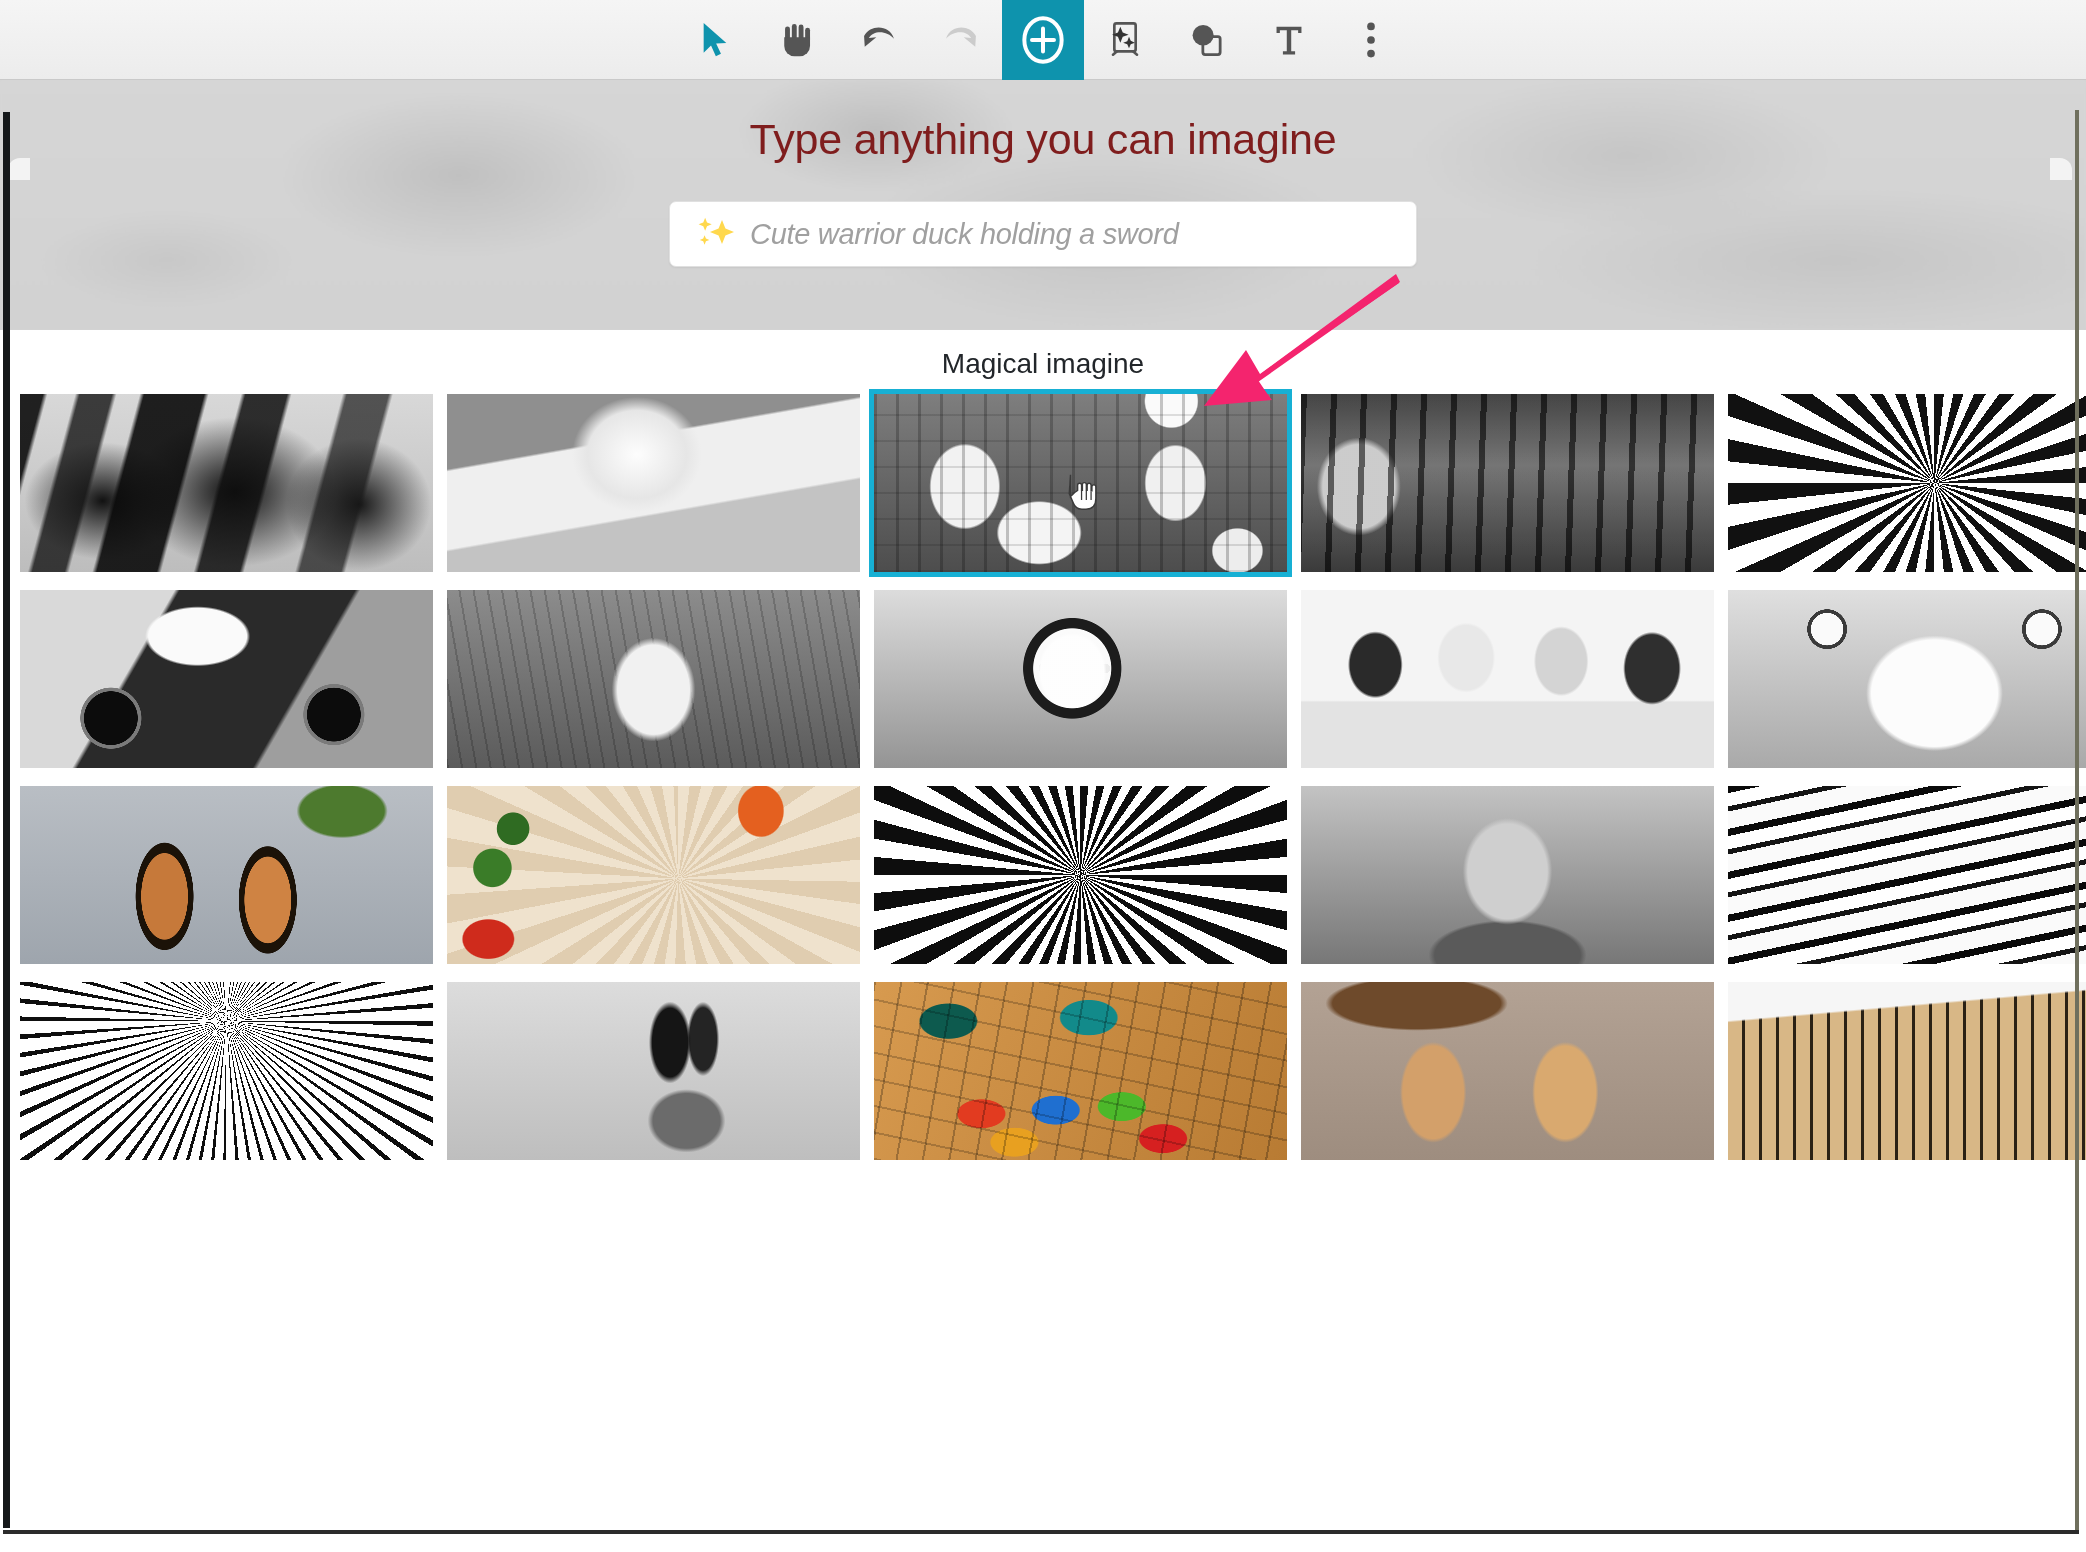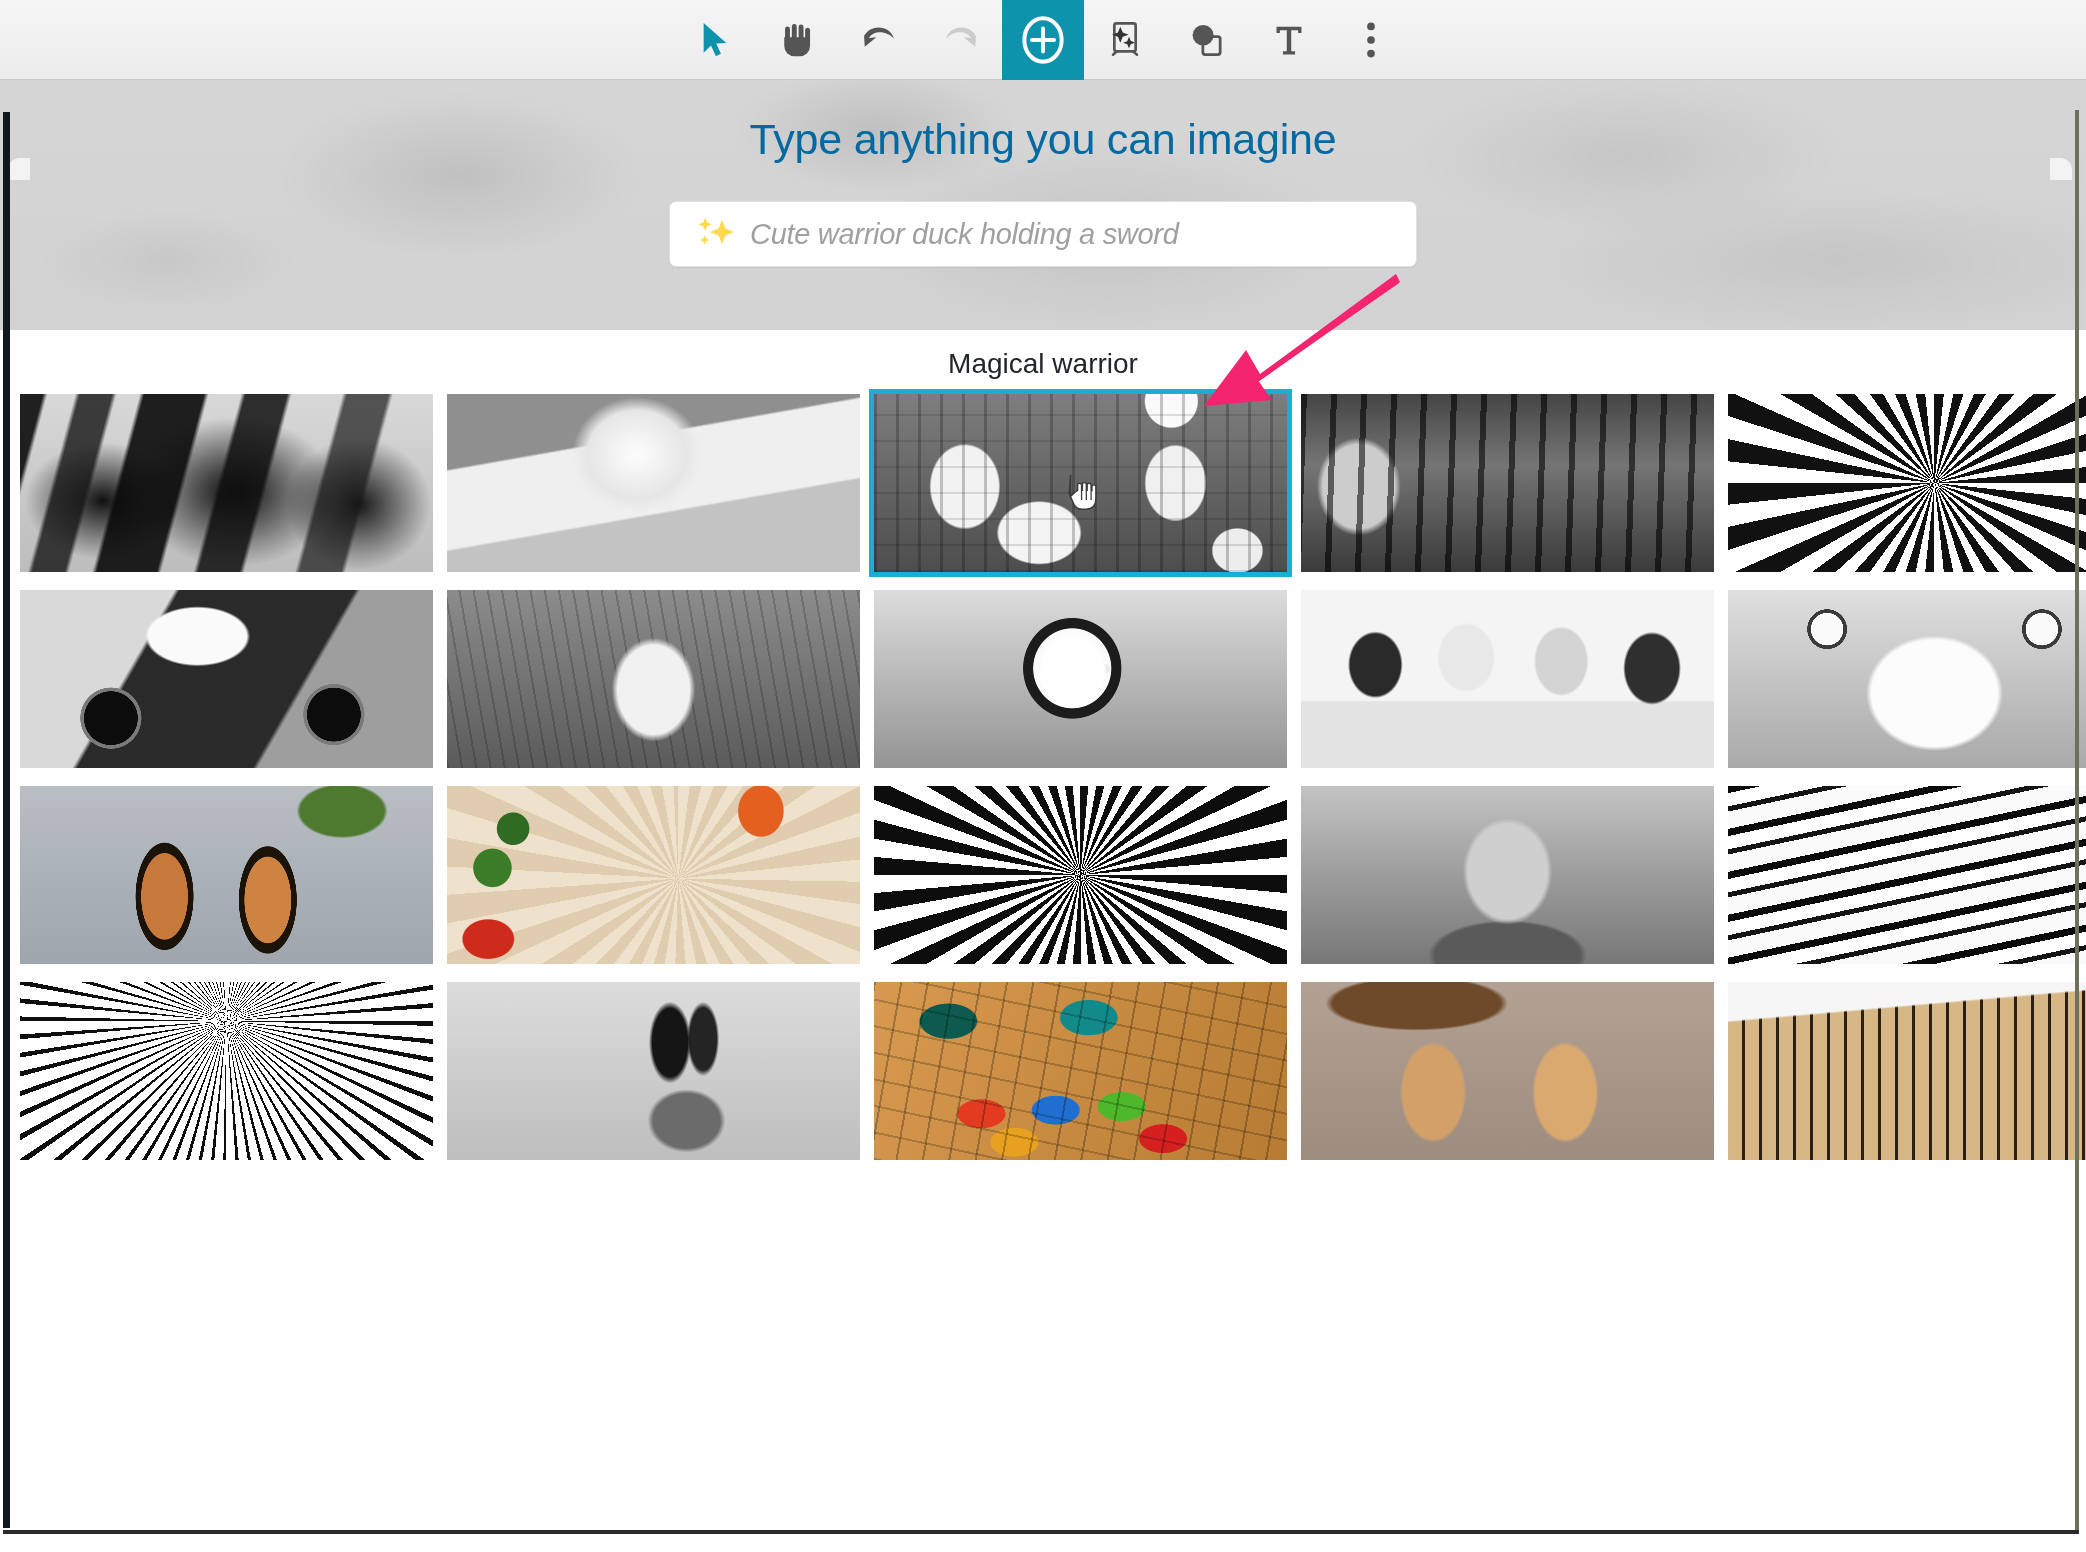--- a/index.html
+++ b/index.html
@@ -70,21 +70,21 @@
     position: relative;
     z-index: 2;
     display: flex;
     flex-direction: column;
     align-items: center;
     padding-top: 36px;
   }
   .hero-title {
     font-size: 43px;
     font-weight: 400;
-    color: #0369a1;
+    color: #7f1d1d;
     letter-spacing: -0.2px;
     line-height: 1.1;
   }
   .prompt-box {
     margin-top: 38px;
     width: 748px;
     height: 66px;
     background: #ffffff;
     border: 1px solid #e0e0e0;
     border-radius: 7px;
@@ -450,21 +450,21 @@
             <path d="M7.4 2.6 l1.3 3.3 l3.3 1.3 l-3.3 1.3 l-1.3 3.3 l-1.3-3.3 l-3.3-1.3 l3.3-1.3 Z" fill="#ffd84d"></path>
             <path d="M7.0 14.8 l0.95 2.4 l2.4 0.95 l-2.4 0.95 l-0.95 2.4 l-0.95-2.4 l-2.4-0.95 l2.4-0.95 Z" fill="#ffd84d"></path>
           </svg>
         </span>
         <span class="prompt-text">Cute warrior duck holding a sword</span>
       </div>
     </div>
   </div>
 
   <div class="examples">
-    <div class="examples-title">Magical warrior</div>
+    <div class="examples-title">Magical imagine</div>
     <div class="grid" id="examples-grid">
         <div class="thumb" title="Charcoal drawing of running horses">
           <div class="art art-horses"></div>
         </div>
         <div class="thumb" title="Fluffy white dog in a kayak">
           <div class="art art-dogkayak"></div>
         </div>
         <div class="thumb selected" title="Chickens around vintage machinery">
           <div class="art art-chickens"></div>
           <span class="hand-cursor"><svg width="34" height="42" viewBox="0 0 24 30">

